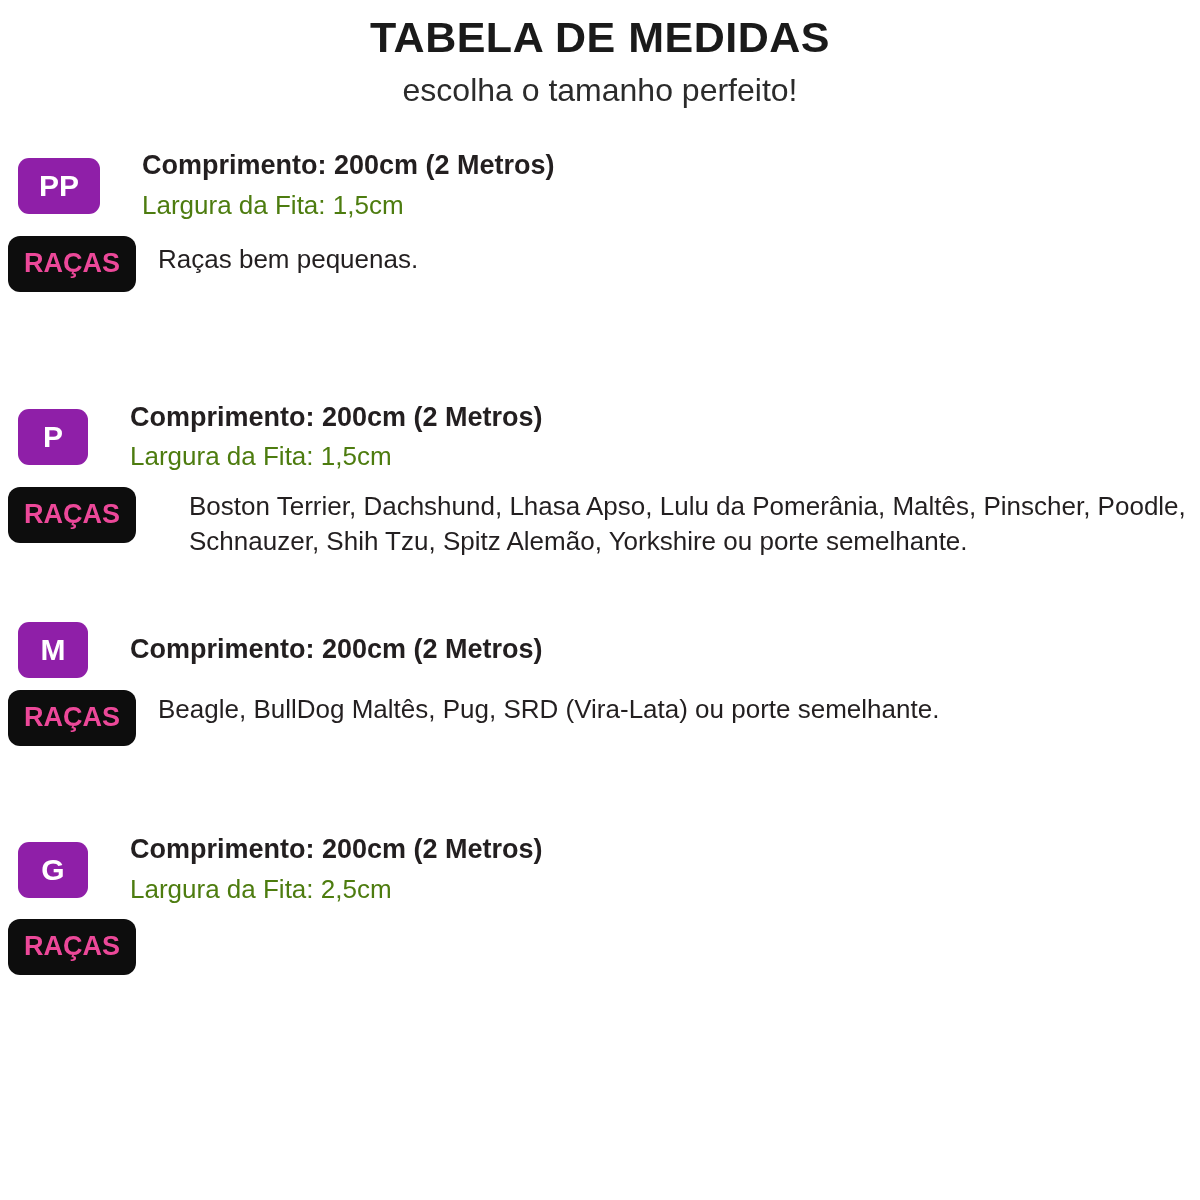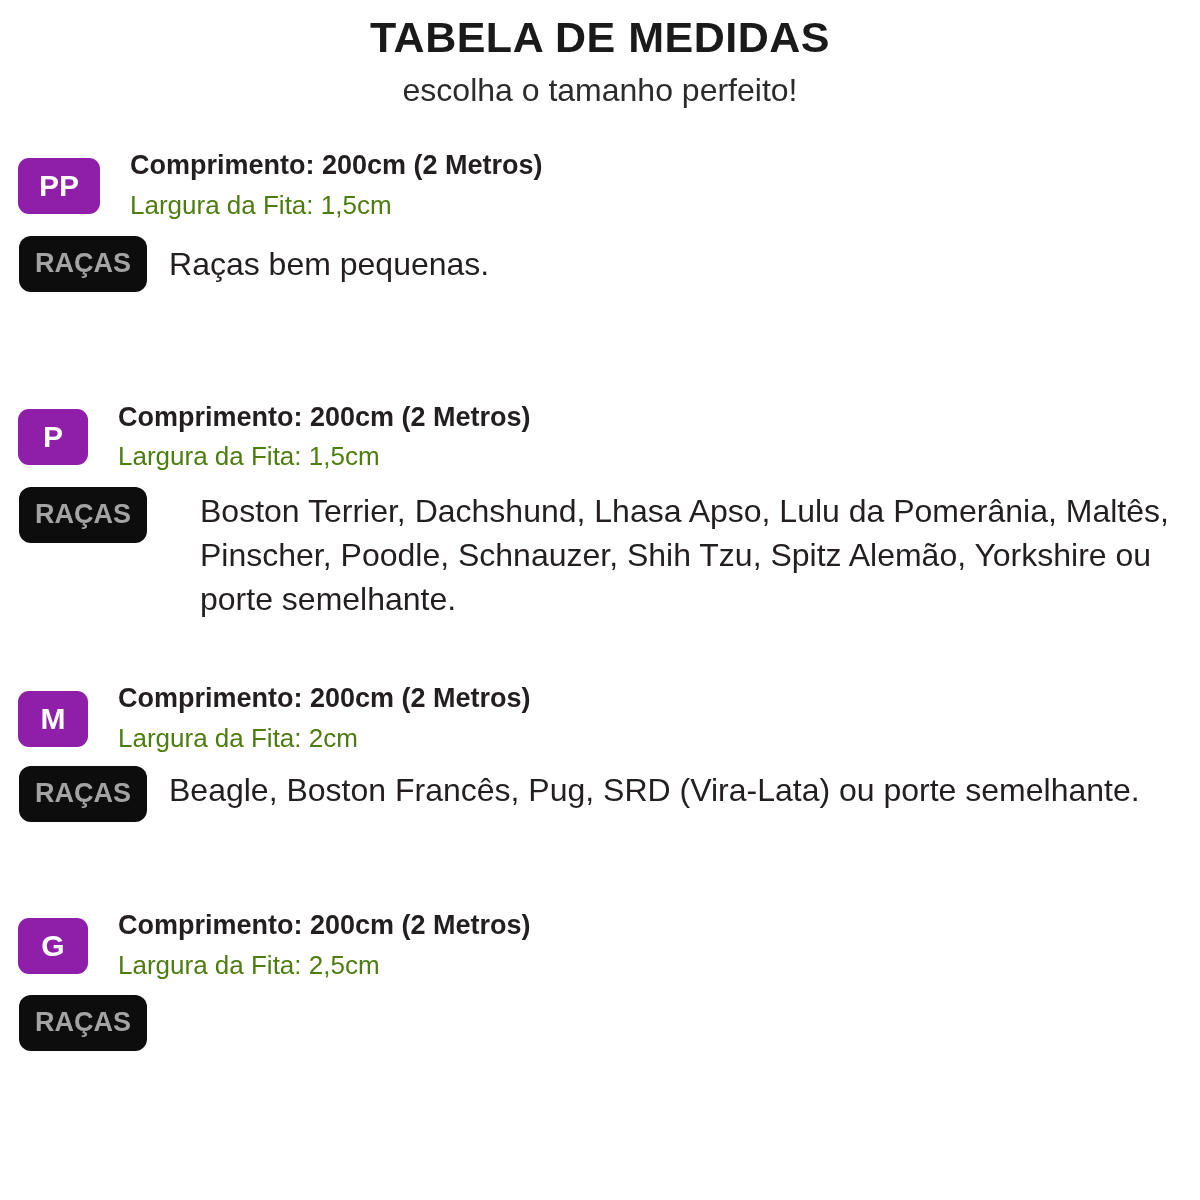--- a/index.html
+++ b/index.html
@@ -78,21 +78,21 @@
     margin-left: 18px;
   }
   .size-badge.single {
     width: 70px;
     height: 56px;
     font-size: 30px;
     margin-left: 18px;
   }
 
   .measure-col {
-    padding-left: 30px;
+    padding-left: 42px;
   }
   .measure-len {
     font-size: 27px;
     font-weight: bold;
     color: #231f20;
     line-height: 1.18;
     white-space: nowrap;
   }
   .measure-wid {
     font-size: 26px;
@@ -102,31 +102,31 @@
     margin-top: 8px;
     white-space: nowrap;
   }
 
   .breeds-row {
     display: flex;
     align-items: flex-start;
   }
   .breeds-badge {
     background: #0d0d0d;
-    color: #a3a3a3;
+    color: #ec4899;
     font-weight: bold;
     font-size: 27px;
     border-radius: 12px;
     padding: 12px 16px 13px;
-    margin-left: 19px;
+    margin-left: 8px;
     white-space: nowrap;
     box-sizing: border-box;
   }
   .breeds-text {
-    font-size: 32px;
+    font-size: 26px;
     color: #231f20;
     line-height: 1.38;
     padding-left: 22px;
   }
 
   
   .b-pp { margin-top: 0; }
   .b-pp .breeds-row { margin-top: 14px; }
   .b-pp .breeds-text { padding-top: 6px; }
 
@@ -186,26 +186,25 @@
       </div>
     </div>
 
     <div class="block b-m">
       <div class="row">
         <div class="badge-col">
           <div class="size-badge single">M</div>
         </div>
         <div class="measure-col">
           <div class="measure-len">Comprimento: 200cm (2 Metros)</div>
-          <div class="measure-wid">Largura da Fita: 2cm</div>
-        </div>
-      </div>
-      <div class="breeds-row">
-        <div class="breeds-badge">RAÇAS</div>
-        <div class="breeds-text">Beagle, Boston Francês, Pug, SRD (Vira-Lata) ou porte semelhante.</div>
+        </div>
+      </div>
+      <div class="breeds-row">
+        <div class="breeds-badge">RAÇAS</div>
+        <div class="breeds-text">Beagle, BullDog Maltês, Pug, SRD (Vira-Lata) ou porte semelhante.</div>
       </div>
     </div>
 
     <div class="block b-g">
       <div class="row">
         <div class="badge-col">
           <div class="size-badge single">G</div>
         </div>
         <div class="measure-col">
           <div class="measure-len">Comprimento: 200cm (2 Metros)</div>

